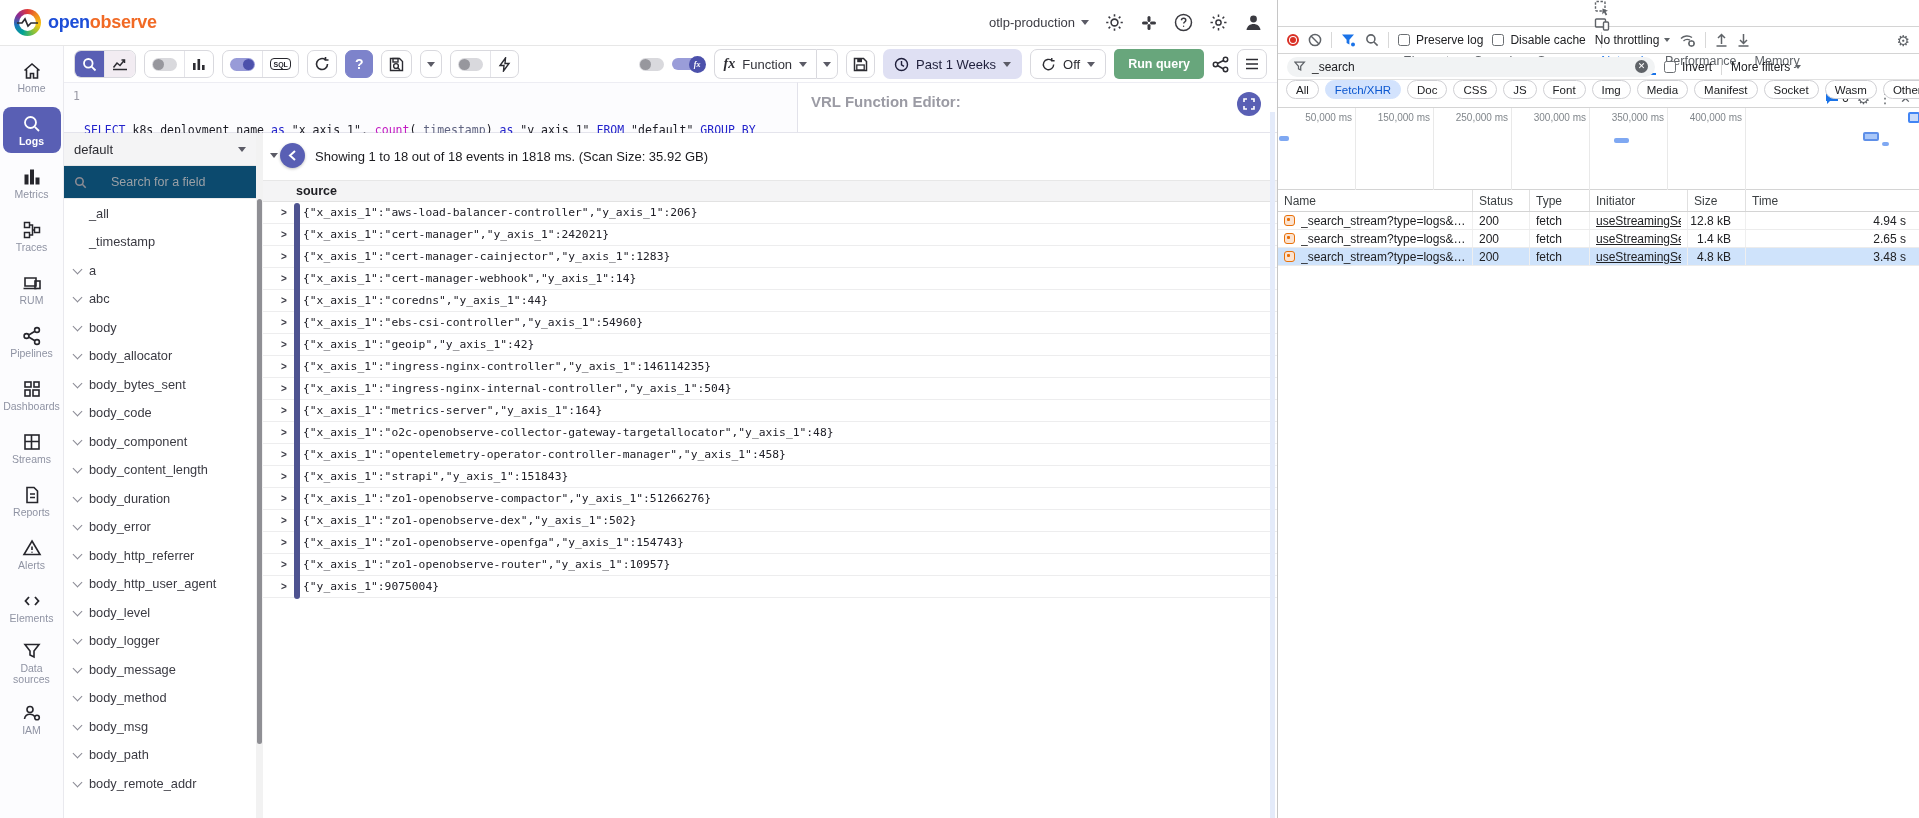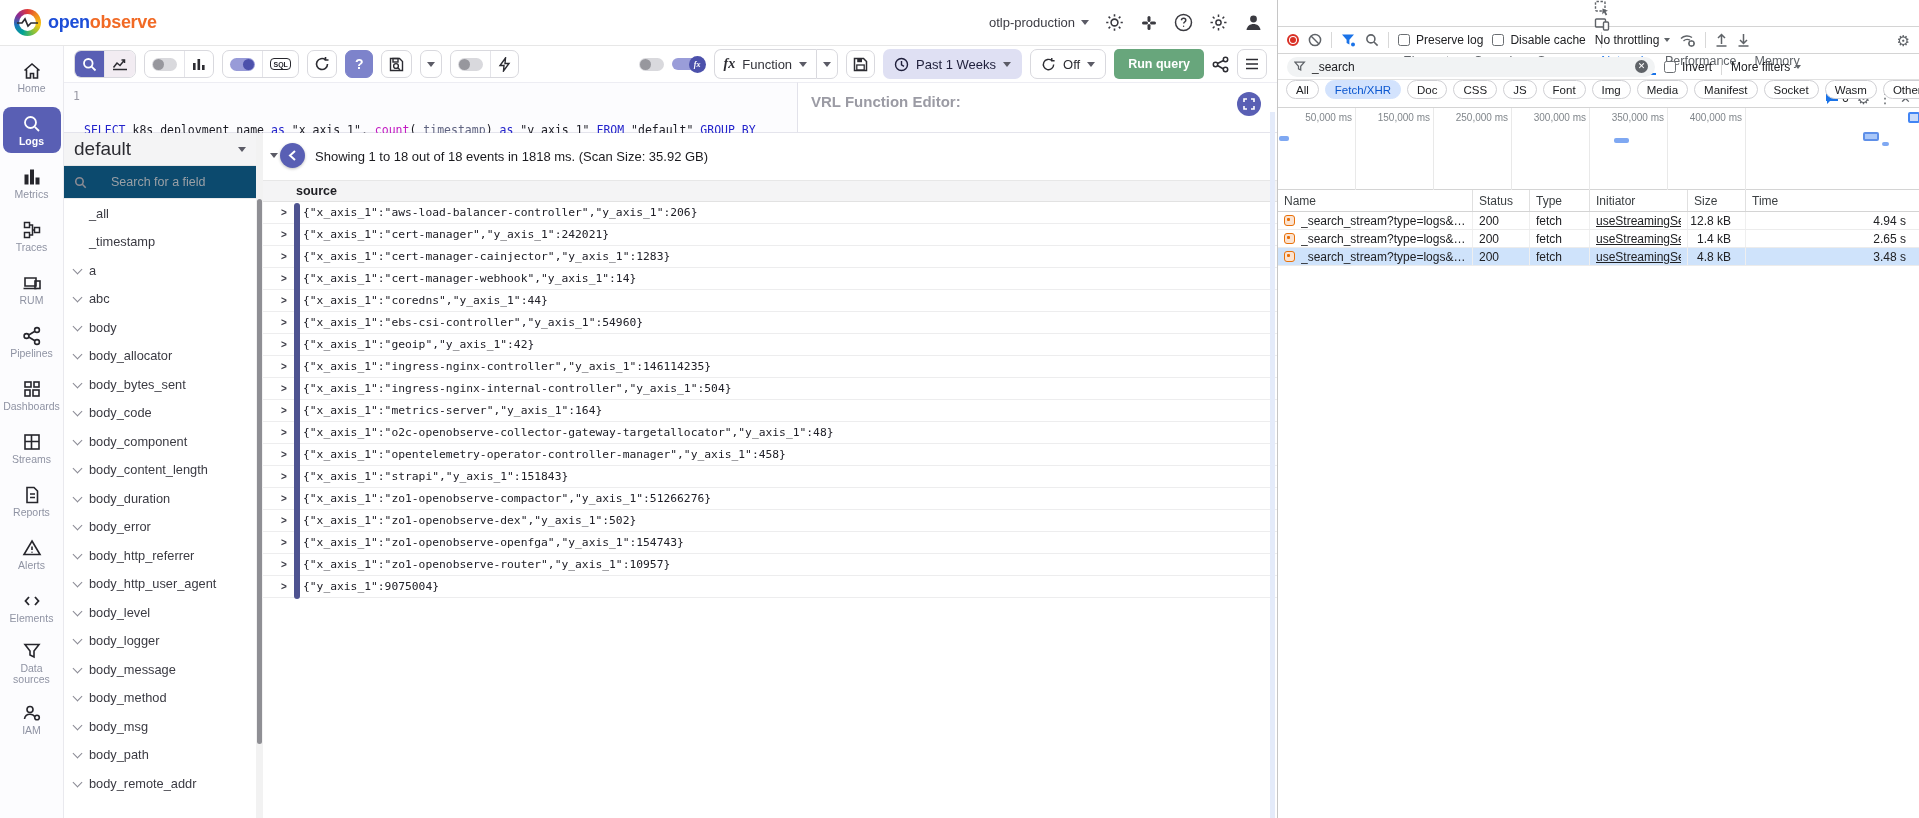--- a/index.html
+++ b/index.html
@@ -90,21 +90,21 @@
   .vrl { position:absolute; left:797px; top:82px; width:480px; height:51px; background:#fff;
     border-left:1px solid #e2e2ea; border-top:1px solid #ededf3; border-bottom:1px solid #e4e4ec; }
   .vrl-label { font-size:15px; font-weight:bold; color:#9b9ba4; padding:10px 0 0 13px; }
   .vrl-expand { position:absolute; right:16px; top:9px; width:24px; height:24px; border-radius:50%;
     background:#595fb4; display:flex; align-items:center; justify-content:center; cursor:pointer; }
 
   
   .fields { position:absolute; left:64px; top:133px; width:192px; height:685px; background:#fff;
     overflow:hidden; }
   .stream-row { height:33px; background:#f4f4f5; display:flex; align-items:center; padding:0 10px;
-    font-size:19px; color:#2c2c32; border-bottom:1px solid #e6e6e6; }
+    font-size:13px; color:#2c2c32; border-bottom:1px solid #e6e6e6; }
   .stream-row .caret { margin-left:auto; }
   .search-row { height:33px; display:flex; align-items:center; gap:24px; padding:0 10px;
     border-bottom:1px solid #ececec; background:#0c4a6e; }
   .search-ph { font-size:12.5px; color:#9aa0a6; }
   .fitem { height:28.5px; display:flex; align-items:center; padding-left:9px; gap:7px;
     font-size:12.8px; color:#3a3a42; cursor:pointer; }
   .fchev { width:9px; height:9px; position:relative; flex:0 0 auto; }
   .fchev::before { content:""; position:absolute; left:1px; top:0px; width:6px; height:6px;
     border-right:1.5px solid #8a8a94; border-bottom:1.5px solid #8a8a94; transform:rotate(45deg); }
   .fields-scroll { position:absolute; left:256px; top:133px; width:7px; height:685px; background:#f2f2f2; }

